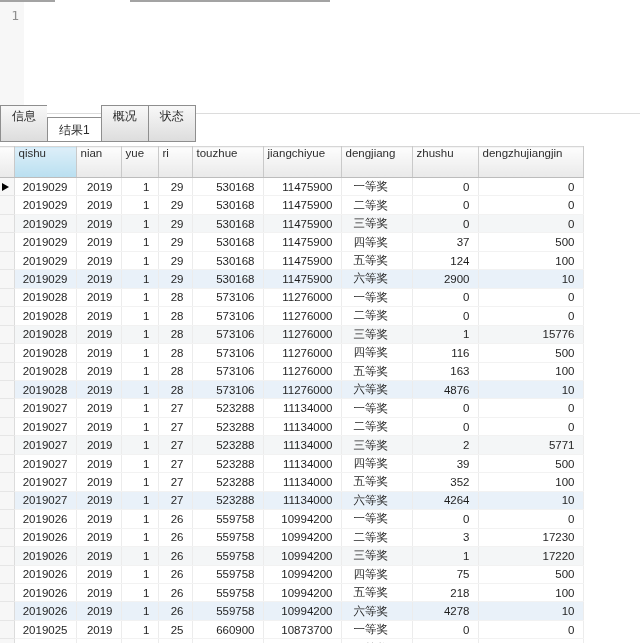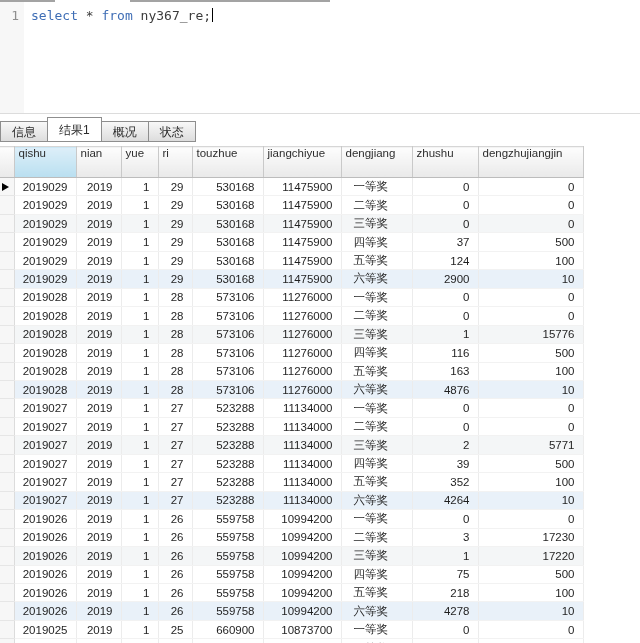--- a/index.html
+++ b/index.html
@@ -18,21 +18,21 @@
   .editor .gutter { width:24px; background:#f7f7f7; color:#8f8f8f; text-align:right;
                     padding:6px 5px 0 0; }
   .editor .code { padding:6px 0 0 7px; color:#3c3c3c; white-space:pre; }
   .kw { color:#3e6db5; }
   .caret { display:inline-block; width:1px; height:14px; background:#000;
            vertical-align:-2px; margin-left:1px; }
 
   
   .tabbar { position:absolute; top:113px; left:0; width:640px; height:29px;
             border-top:1px solid #dcdcdc; display:flex; align-items:flex-end; }
-  .tab { height:21px; line-height:20px; padding:0 11px; font-size:12px; color:#2b2b2b;
+  .tab { height:37px; line-height:20px; padding:0 11px; font-size:12px; color:#2b2b2b;
          background:linear-gradient(#f8f8f8,#dddddd); border:1px solid #8e8e8e;
          border-right:none; cursor:default; }
   .tab:last-child { border-right:1px solid #8e8e8e;text-align:right; }
   .tab.active { height:25px; line-height:24px; background:#fff; border-right:1px solid #8e8e8e;
                 position:relative; z-index:2; margin-right:-1px;margin-top:11px; }
 
   
   .grid-wrap { position:absolute; top:146px; left:0; width:583px; height:497px; }
   table { border-collapse:collapse; table-layout:fixed; width:583px; }
   th, td { overflow:hidden; white-space:nowrap; font-size:11.5px; }
@@ -58,21 +58,20 @@
 
 <div class="app">
 
   <div class="topstrip">
     <div class="seg1"></div>
     <div class="seg2"></div>
   </div>
 
   <div class="editor">
     <div class="gutter">1</div>
-    <div class="code"><span class="kw">select</span> <span>*</span> <span class="kw">from</span> <span>ny367_re;</span><span class="caret"></span></div>
   </div>
 
   <div class="tabbar">
       <div class="tab">信息</div>
       <div class="tab active">结果1</div>
       <div class="tab">概况</div>
       <div class="tab">状态</div>
     </div>
 
   <div class="grid-wrap">

